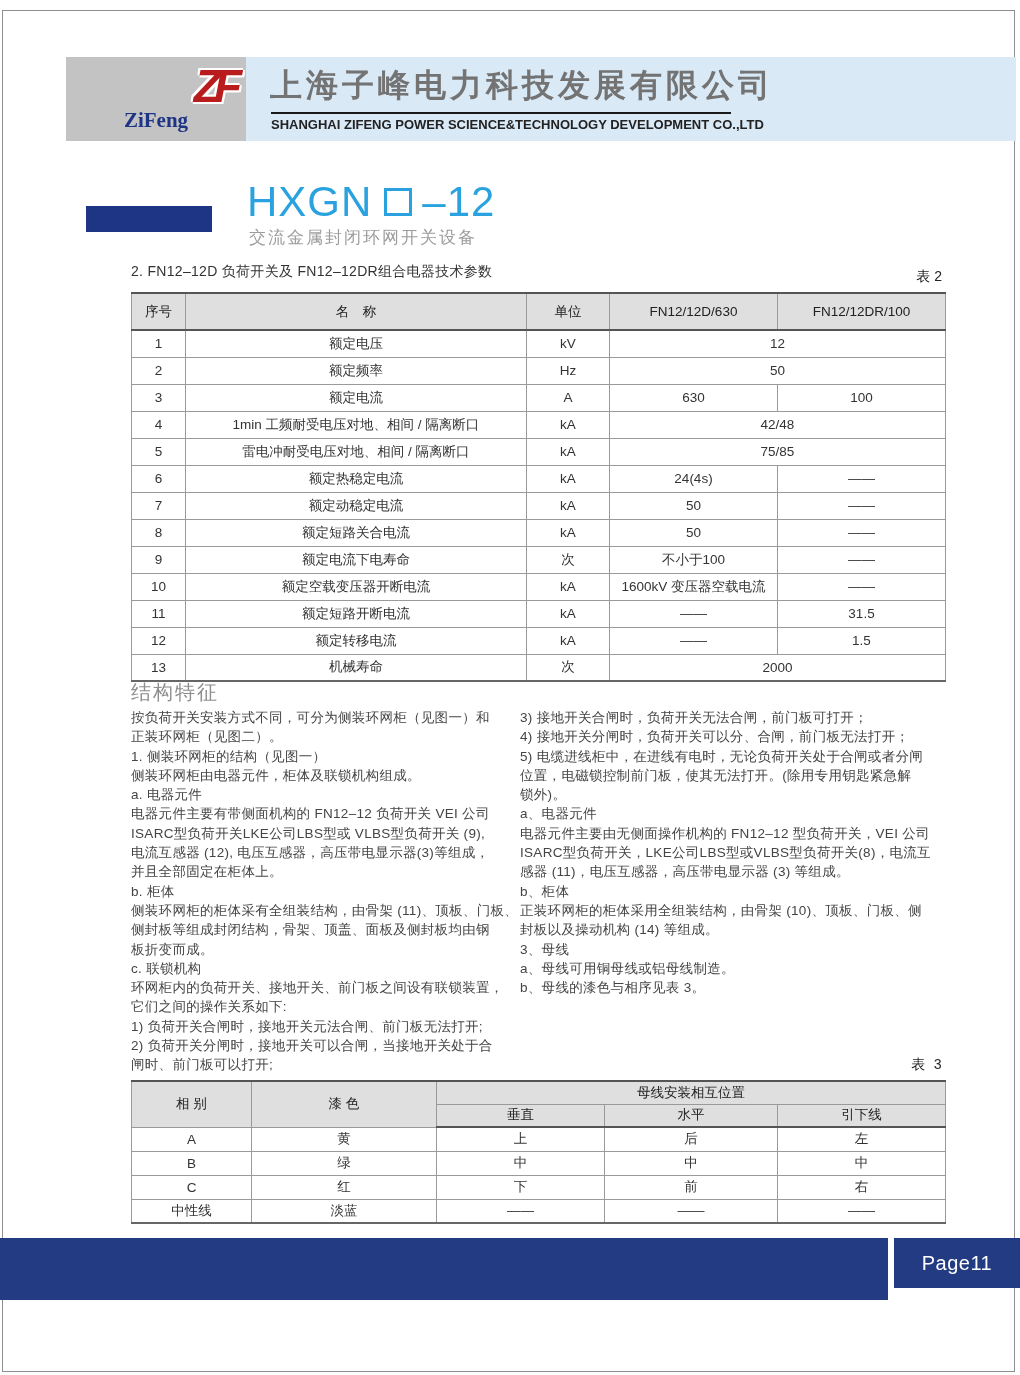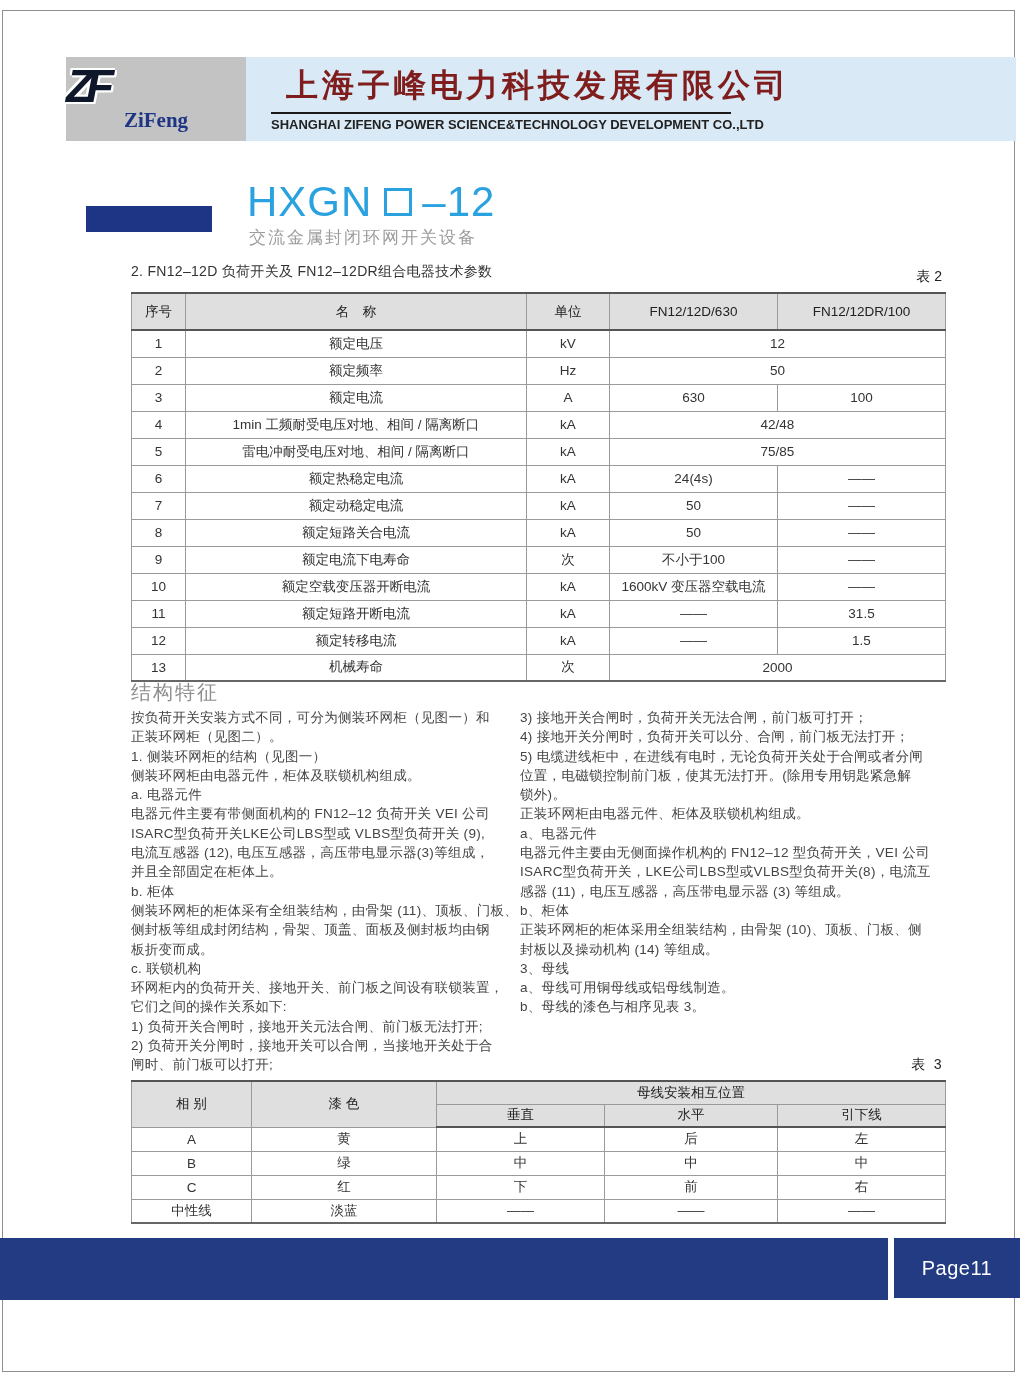--- a/index.html
+++ b/index.html
@@ -5,30 +5,30 @@
   * { margin:0; padding:0; box-sizing:border-box; }
   html,body { background:#ffffff; }
   body { font-family:"Liberation Sans","DejaVu Sans",sans-serif; }
   .page { position:relative; width:1020px; height:1375px; background:#fff; overflow:hidden; }
 
   .page-border { position:absolute; left:2px; top:10px; width:1013px; height:1362px;
                  border:1px solid #8f8f8f; }
 
   
   .hdr-grey { position:absolute; left:66px; top:57px; width:180px; height:84px; background:#c3c3c3; }
-  .logo-zf { position:absolute; left:0; right:0; top:2px; text-align:left;
+  .logo-zf { position:absolute; left:0; right:0; top:2px; text-align:right;
              font-weight:700; font-style:italic; font-size:46px; letter-spacing:-8px;
-             color:#0f172a; padding-right:18px;
+             color:#b91c1c; padding-right:12px;
              text-shadow:2px 0 #fff,-2px 0 #fff,0 2px #fff,0 -2px #fff,2px 2px #fff,-2px -2px #fff; }
   .logo-name { position:absolute; left:0; right:0; top:51px; text-align:center;
                font-family:Liberation Serif, serif; font-weight:700;
                font-size:21px; color:#1d3584; }
   .hdr-banner { position:absolute; left:246px; top:57px; width:770px; height:84px; background:#d9e9f6; }
   .company-cn { position:absolute; left:24px; top:7px; font-family:"Liberation Serif","DejaVu Serif",serif;
-                font-weight:700; font-size:32px; letter-spacing:4px; color:#7f1d1d; white-space:nowrap;margin-left:16px; }
+                font-weight:700; font-size:32px; letter-spacing:4px; color:#737373; white-space:nowrap; }
   .company-rule { position:absolute; left:25px; top:55px; width:460px; height:2px; background:#1a1a1a; }
   .company-en { position:absolute; left:25px; top:60px; font-size:13px; font-weight:700;
                 color:#222; white-space:nowrap; }
 
   
   .title-rect { position:absolute; left:86px; top:206px; width:126px; height:26px; background:#1d3584; }
   .title-model { position:absolute; left:247px; top:178px; font-size:42px; color:#2aa2df;
                  letter-spacing:1px; white-space:nowrap; }
   .title-model .box { display:inline-block; width:28px; height:28px; border:3px solid #2aa2df;
                       margin:0 10px 0 12px; position:relative; top:0px; }
@@ -59,21 +59,21 @@
 
   
   .feat-heading { position:absolute; left:131px; top:679px; font-size:20px; color:#8e8e8e; letter-spacing:2px; }
   .feat-col { position:absolute; top:708px; font-size:13.5px; line-height:19.3px; color:#444;
               white-space:nowrap; letter-spacing:0.3px; }
   #col-left  { left:131px; width:392px; }
   #col-right { left:520px; width:430px; }
 
   
   .footer-bar  { position:absolute; left:0; top:1238px; width:888px; height:62px; background:#223b82; }
-  .footer-page { position:absolute; left:894px; top:1238px; width:126px; height:60px; background:#223b82;
+  .footer-page { position:absolute; left:894px; top:1238px; width:126px; height:50px; background:#223b82;
                  color:#fff; font-size:20px; display:flex; align-items:center; justify-content:center;
                  letter-spacing:0.5px; }
 </style>
 </head>
 <body>
 
 <div class="page">
   <div class="page-border"></div>
 
   <div class="hdr-grey">
@@ -220,21 +220,20 @@
       <div>1) 负荷开关合闸时，接地开关元法合闸、前门板无法打开;</div>
       <div>2) 负荷开关分闸时，接地开关可以合闸，当接地开关处于合</div>
       <div>闸时、前门板可以打开;</div>
     </div>
   <div class="feat-col" id="col-right">
       <div>3) 接地开关合闸时，负荷开关无法合闸，前门板可打开；</div>
       <div>4) 接地开关分闸时，负荷开关可以分、合闸，前门板无法打开；</div>
       <div>5) 电缆进线柜中，在进线有电时，无论负荷开关处于合闸或者分闸</div>
       <div>位置，电磁锁控制前门板，使其无法打开。(除用专用钥匙紧急解</div>
       <div>锁外)。</div>
-      <div>正装环网柜由电器元件、柜体及联锁机构组成。</div>
       <div>a、电器元件</div>
       <div>电器元件主要由无侧面操作机构的 FN12–12 型负荷开关，VEI 公司</div>
       <div>ISARC型负荷开关，LKE公司LBS型或VLBS型负荷开关(8)，电流互</div>
       <div>感器 (11)，电压互感器，高压带电显示器 (3) 等组成。</div>
       <div>b、柜体</div>
       <div>正装环网柜的柜体采用全组装结构，由骨架 (10)、顶板、门板、侧</div>
       <div>封板以及操动机构 (14) 等组成。</div>
       <div>3、母线</div>
       <div>a、母线可用铜母线或铝母线制造。</div>
       <div>b、母线的漆色与相序见表 3。</div>

